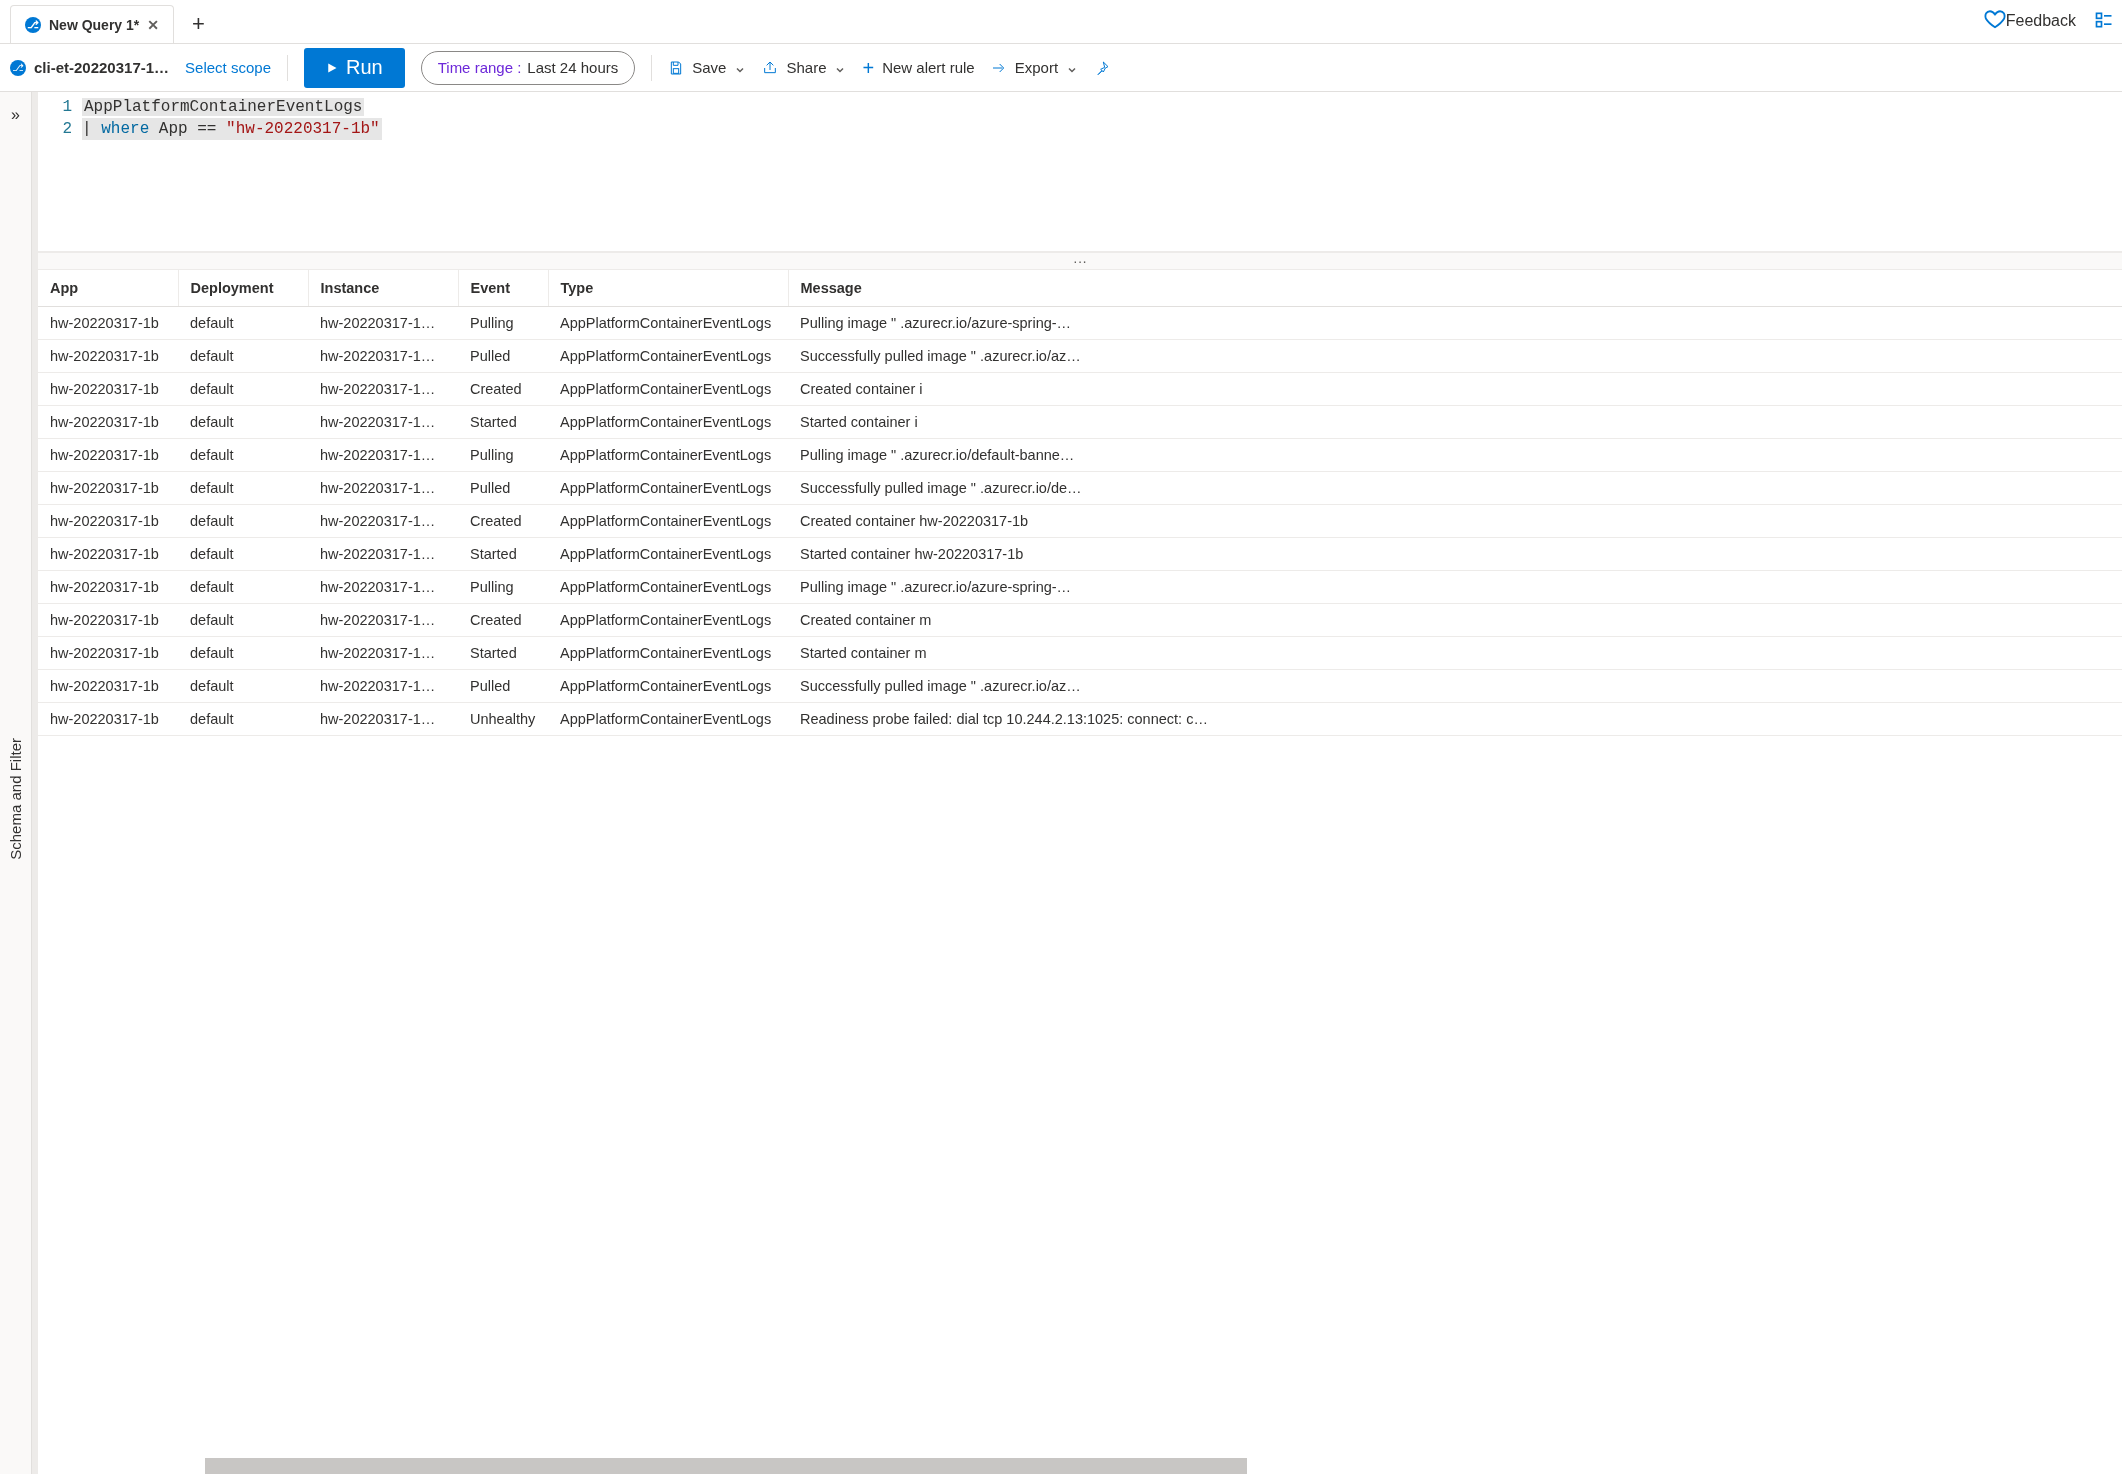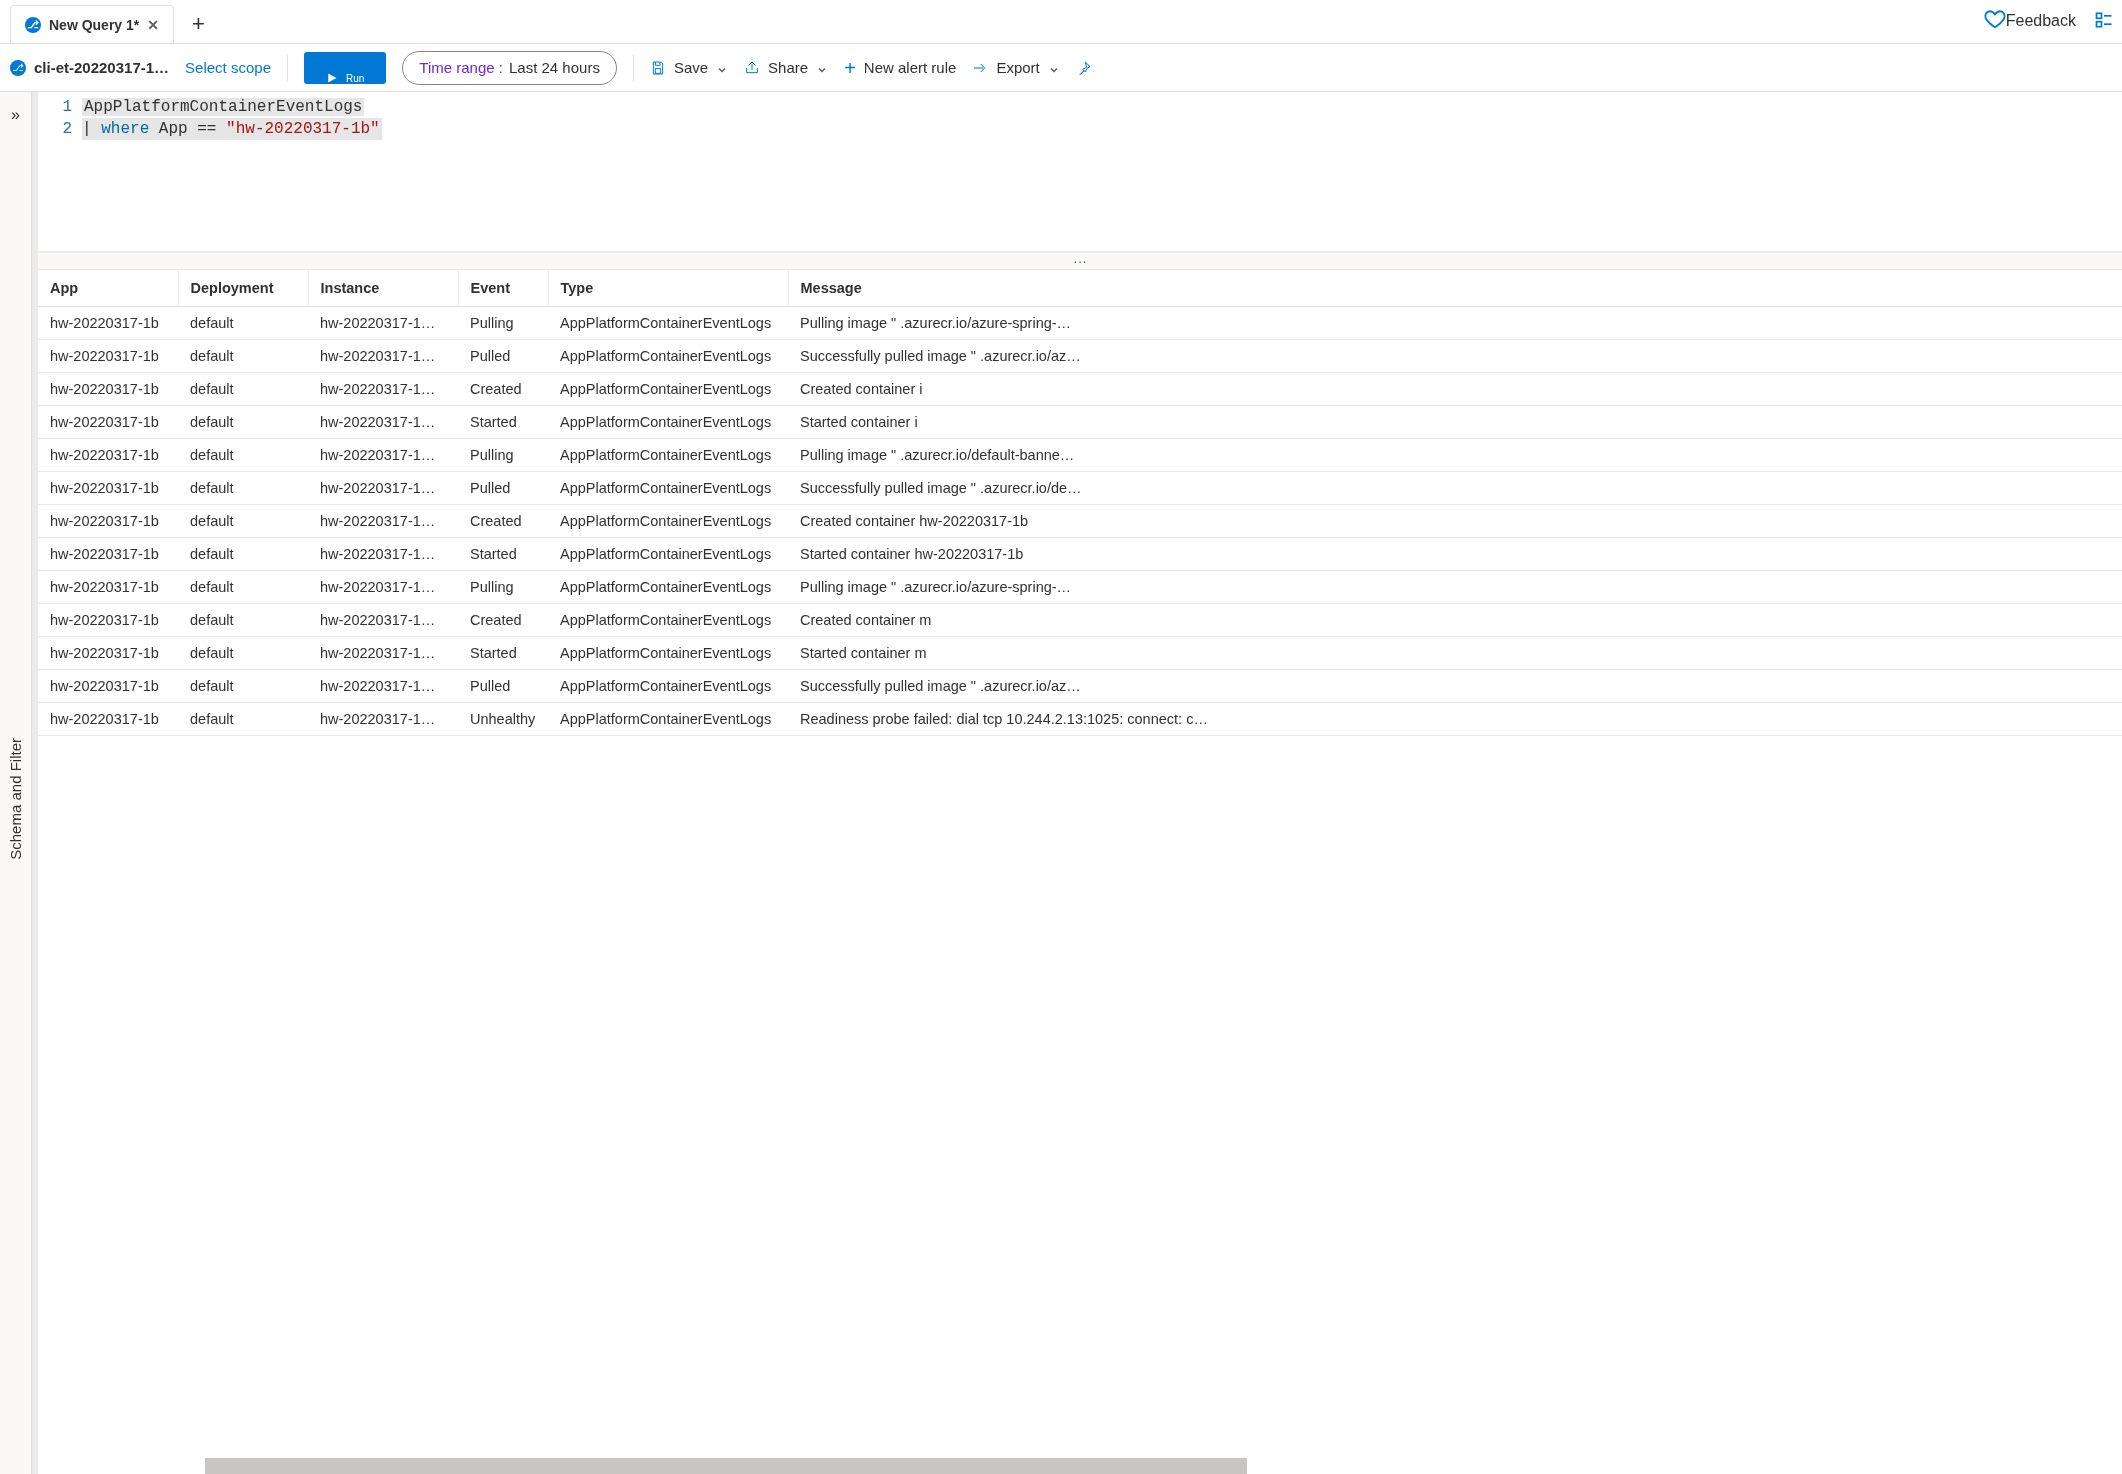--- a/index.html
+++ b/index.html
@@ -17,21 +17,21 @@
   .custom-icon svg { width: 20px; height: 20px; stroke: #0078d4; fill: none; stroke-width: 2; }
 
   
   .toolbar { height: 48px; display: flex; align-items: center; border-bottom: 1px solid #e1dfdd; padding: 0 10px; gap: 16px; }
   .source { display: flex; align-items: center; gap: 8px; max-width: 180px; font-size: 15px; }
   .source .icon { width: 16px; height: 16px; border-radius: 50%; background: #0078d4; color: #fff; font-size: 10px; display: flex; align-items: center; justify-content: center; }
   .source-label { white-space: nowrap; overflow: hidden; text-overflow: ellipsis; max-width: 140px; display: inline-block; font-weight: bold; }
   .scope { color: #0078d4; font-size: 15px; text-align: center; }
   .vsep { width: 1px; height: 26px; background: #e1dfdd; }
 
-  .run-btn { background: #0078d4; color: #fff; border: none; border-radius: 3px; height: 32px; padding: 0 22px; display: flex; align-items: flex-end; gap: 8px; font-size: 10px; font-weight: 400; cursor: pointer; }
+  .run-btn { background: #0078d4; color: #fff; border: none; border-radius: 3px; height: 40px; padding: 0 22px; display: flex; align-items: center; gap: 8px; font-size: 20px; font-weight: 400; cursor: pointer; }
   .run-btn svg { width: 12px; height: 12px; fill: #fff; }
 
   .timerange { border: 1px solid #8a8886; border-radius: 18px; height: 34px; padding: 0 16px; display: flex; align-items: center; font-size: 15px; gap: 6px; }
   .timerange .label { color: #6d28d9; }
   .timerange .value { font-weight: 400; }
 
   .tb-item { display: flex; align-items: center; gap: 8px; font-size: 15px; cursor: pointer; }
   .tb-item svg { width: 16px; height: 16px; stroke: #0078d4; fill: none; stroke-width: 1.5; }
   .tb-item .chev { width: 12px; height: 12px; }
   .plus-icon { color: #0078d4; font-size: 20px; font-weight: 300; line-height: 1; }

